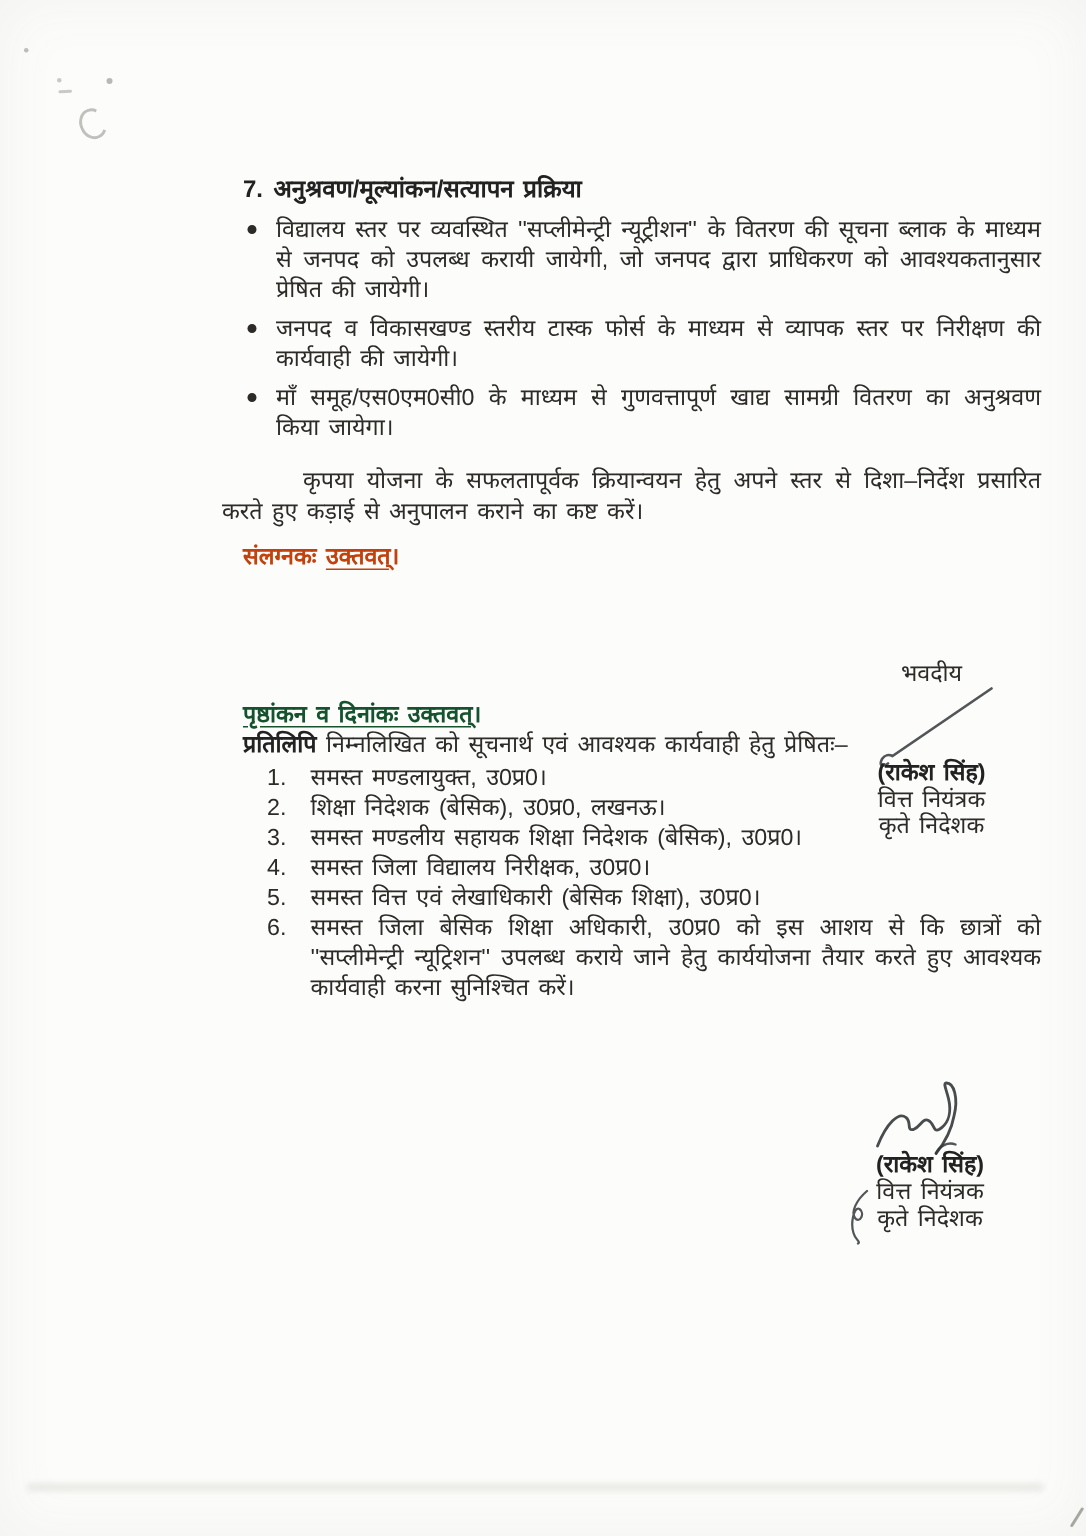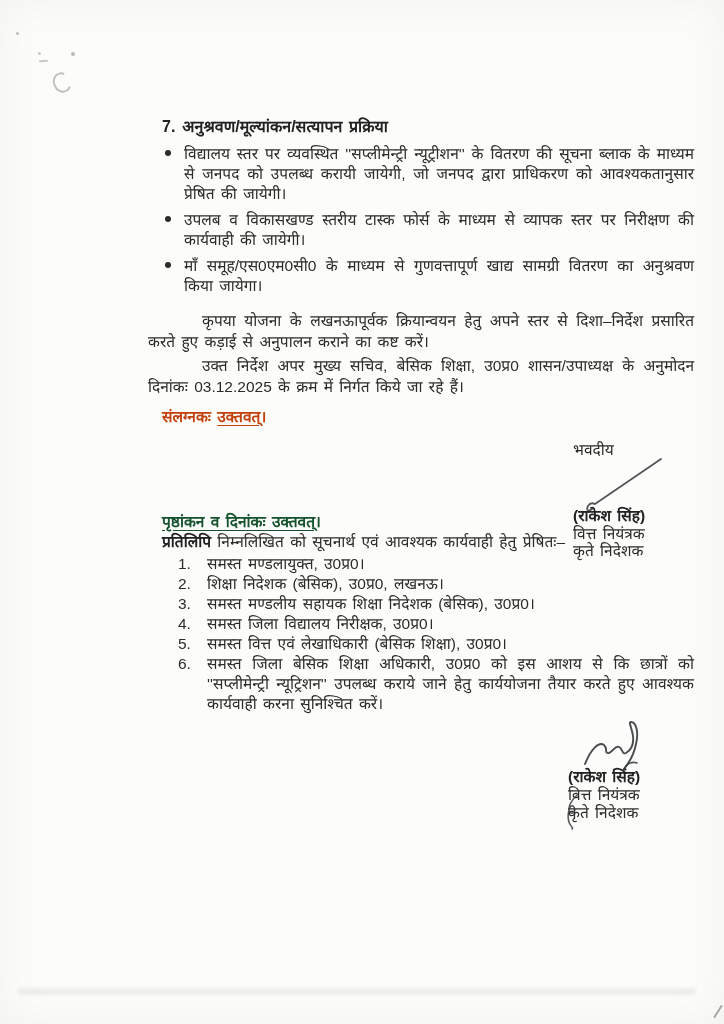--- a/index.html
+++ b/index.html
@@ -28,21 +28,21 @@
   .enclosure { margin-top:10px; padding-left:14px; font-weight:bold; color:#c2410c; }
   .u { text-decoration:underline; text-underline-offset:3px; }
   .endorsement { margin-top:84px; padding-left:14px; }
   .endorse-head { font-weight:bold; color:#14532d; line-height:21px; }
   .copy-line { line-height:20px; }
   .copy-label { font-weight:bold; color:#222; }
   .recipients { margin-top:2px; }
   .recipient { display:flex; line-height:20px; }
   .recipient-num { flex:0 0 29px; margin-left:16px; }
   .recipient-text { flex:1 1 auto; text-align:justify; }
-  .sig-block { position:absolute; text-align:left; }
+  .sig-block { position:absolute; text-align:center; }
   .sig-top { left:425px; top:325px; width:96px; }
   .sig-bottom { left:420px; top:604px; width:104px; }
   .sig-line { line-height:17.5px; }
   .sig-name { font-weight:bold; color:#222; line-height:18px; }
   .sig-svg { display:block; margin:0 auto; }
   .sig-top .sig-svg { margin:-4px 0 -6px 10px; }
   .sig-bottom .sig-svg { margin:0 0 -4px 14px; }
   .extra-scribble { position:absolute; left:-4px; top:72px; }
   
   .mark { position:absolute; background:#8b8b87; border-radius:50%; }
@@ -72,31 +72,30 @@
         <span class="sec7-num">7.</span>
         <span>अनुश्रवण/मूल्यांकन/सत्यापन प्रक्रिया</span>
       </div>
       <ul class="bullets">
         <li>
           <span class="bullet-dot"></span>
           <span>विद्यालय स्तर पर व्यवस्थित ''सप्लीमेन्ट्री न्यूट्रीशन'' के वितरण की सूचना ब्लाक के माध्यम से जनपद को उपलब्ध करायी जायेगी, जो जनपद द्वारा प्राधिकरण को आवश्यकतानुसार प्रेषित की जायेगी।</span>
         </li>
         <li>
           <span class="bullet-dot"></span>
-          <span>उपलब व विकासखण्ड स्तरीय टास्क फोर्स के माध्यम से व्यापक स्तर पर निरीक्षण की कार्यवाही की जायेगी।</span>
+          <span>जनपद व विकासखण्ड स्तरीय टास्क फोर्स के माध्यम से व्यापक स्तर पर निरीक्षण की कार्यवाही की जायेगी।</span>
         </li>
         <li>
           <span class="bullet-dot"></span>
           <span>माँ समूह/एस0एम0सी0 के माध्यम से गुणवत्तापूर्ण खाद्य सामग्री वितरण का अनुश्रवण किया जायेगा।</span>
         </li>
       </ul>
     </div>
 
-    <p class="para">कृपया योजना के लखनऊापूर्वक क्रियान्वयन हेतु अपने स्तर से दिशा–निर्देश प्रसारित करते हुए कड़ाई से अनुपालन कराने का कष्ट करें।</p>
-    <p class="para second">उक्त निर्देश अपर मुख्य सचिव, बेसिक शिक्षा, उ0प्र0 शासन/उपाध्यक्ष के अनुमोदन दिनांकः 03.12.2025 के क्रम में निर्गत किये जा रहे हैं।</p>
+    <p class="para">कृपया योजना के सफलतापूर्वक क्रियान्वयन हेतु अपने स्तर से दिशा–निर्देश प्रसारित करते हुए कड़ाई से अनुपालन कराने का कष्ट करें।</p>
 
     <div class="enclosure">
       <span>संलग्नकः</span>
       <span class="u">उक्तवत्</span><span>।</span>
     </div>
 
     <div class="sig-block sig-top">
       <div class="sig-line">भवदीय</div>
       <svg class="sig-svg" width="84" height="58" viewBox="0 0 84 58">
         <path d="M9 54 C5 57 3 55 5 51 C7 48 10 48 12 49 L78 4" fill="none" stroke="#34383b" stroke-width="1.8" stroke-linecap="round" opacity="0.85"></path>

